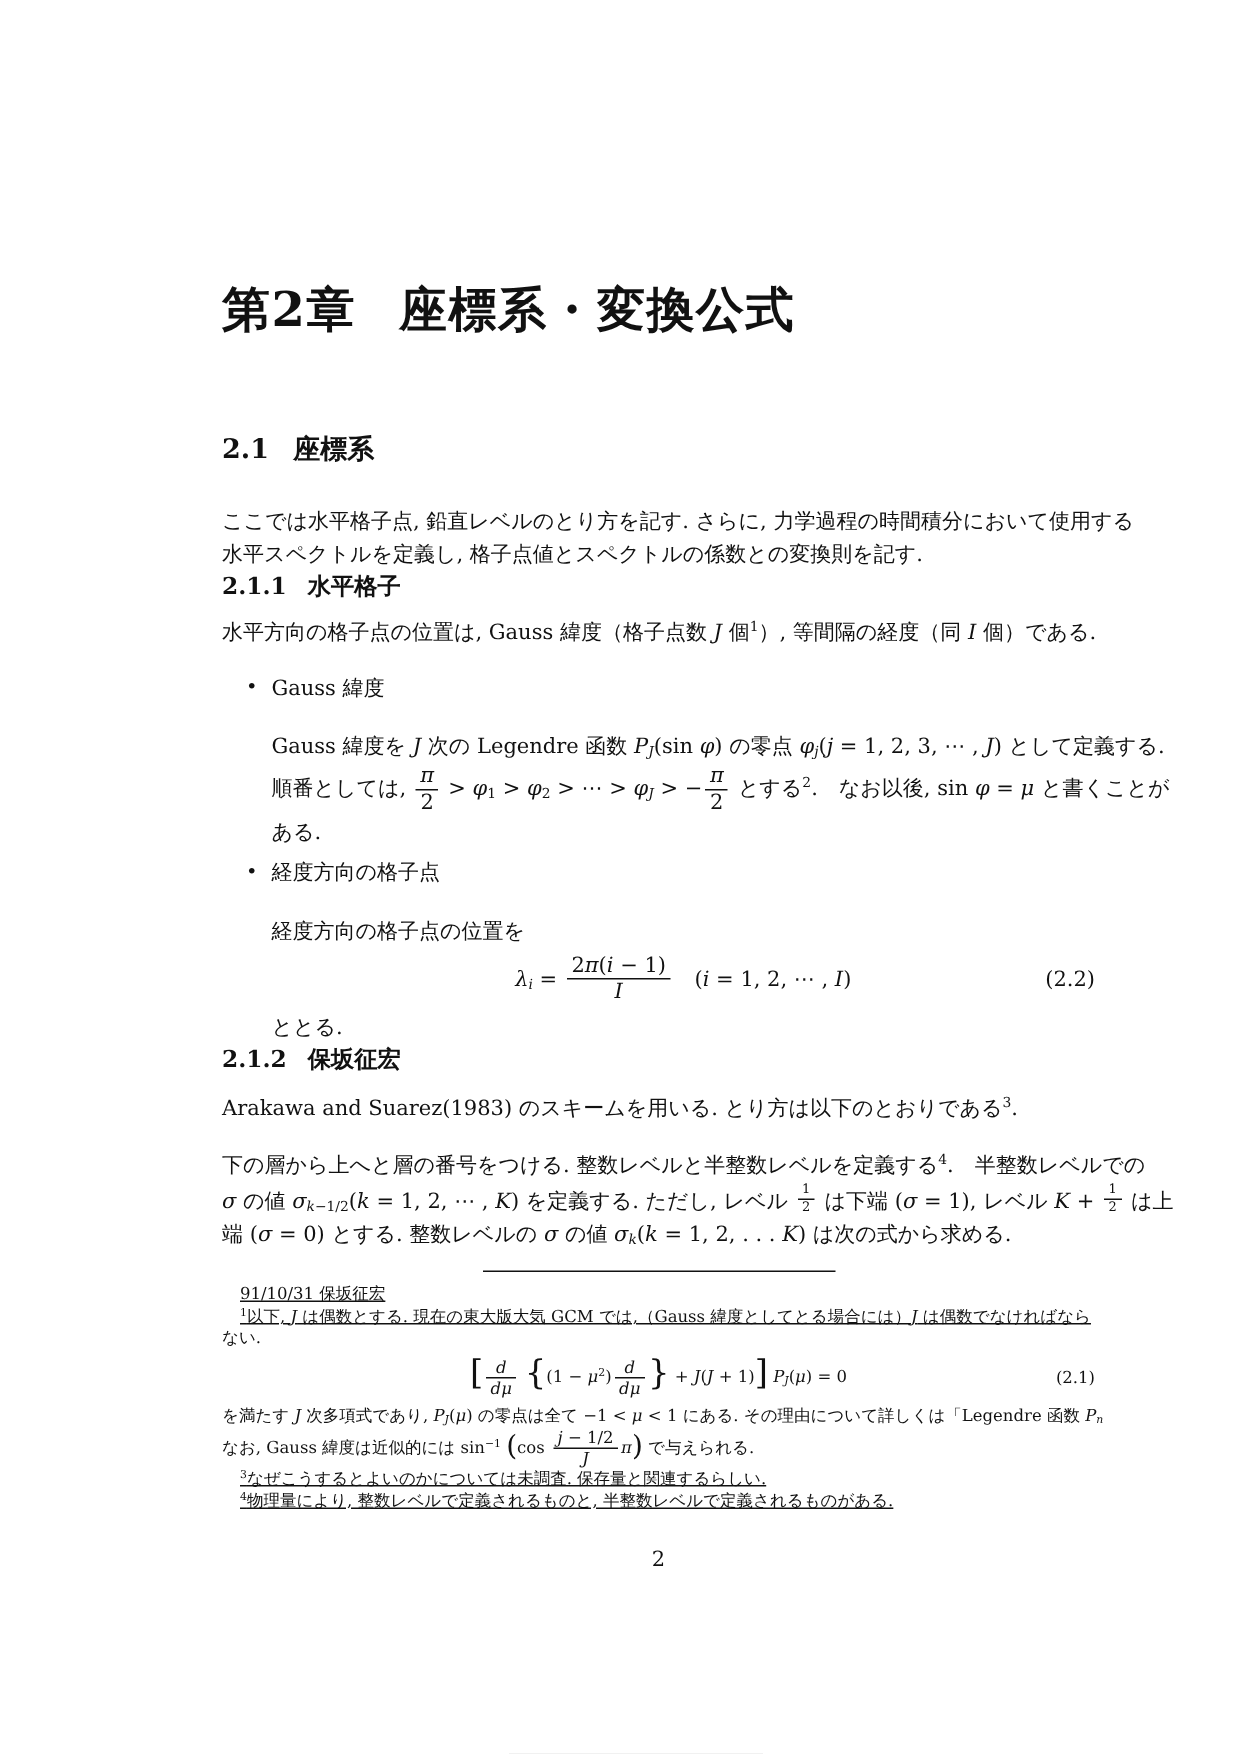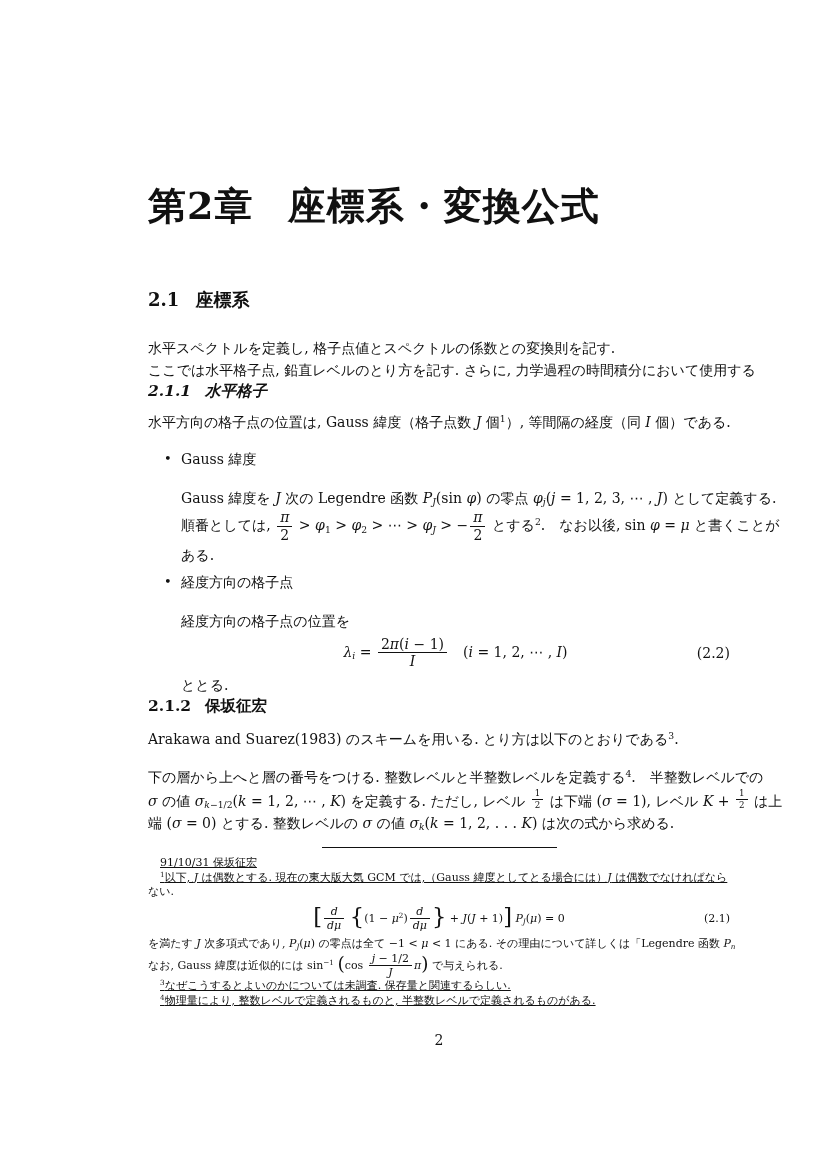--- a/index.html
+++ b/index.html
@@ -2,28 +2,28 @@
 <html><head>
 <meta charset="utf-8">
 <style>
   html,body{margin:0;padding:0;background:#e8e8e8;}
   .page{
     position:relative;width:826px;height:1169px;margin:0 auto;background:#ffffff;
     font-family:"DejaVu Serif","Liberation Serif",serif;color:#111;overflow:hidden;
   }
   .content{position:absolute;left:148px;top:0;width:582px;}
   .line{white-space:nowrap;line-height:22px;font-size:14px;}
-  h1.chapter{margin:188px 0 0 0;font-size:38px;line-height:36px;font-weight:bold;letter-spacing:1px;}
+  h1.chapter{margin:188px 0 0 0;font-size:32px;line-height:36px;font-weight:bold;letter-spacing:1px;}
   h1.chapter .chapter-title-text{margin-left:0.9em;}
   h2.section{margin:66px 0 0 0;font-size:18px;line-height:20px;font-weight:bold;}
   h2.section .sec-title{margin-left:0.9em;}
   h3.subsection{margin:0;font-size:15.5px;line-height:19px;font-weight:bold;}
   h3.subsection .sec-title{margin-left:0.9em;}
   .intro-para{margin-top:27px;}
-  .sub1{margin-top:11px;font-style:italic;}
+  .sub1{margin-top:11px;}
   .p-grid{margin-top:11px;}
   .bullets{margin-top:16px;}
   .bullet{position:relative;padding-left:33px;margin-top:6px;}
   .bullet-marker{position:absolute;left:16px;top:0;font-size:13px;line-height:20px;}
   .bullet-label{line-height:20px;font-size:14px;}
   .bullet-body{margin-top:18px;}
   .sub2{margin-top:20px;}
   .p-arakawa{margin-top:13px;}
   .p-levels{margin-top:16px;}
   .eq{position:relative;text-align:center;font-size:14px;line-height:22px;margin:4px 0;white-space:nowrap;}
@@ -53,22 +53,22 @@
 
     <h1 class="chapter">
       <span>第2章</span><span class="chapter-title-text">座標系・変換公式</span>
     </h1>
 
     <h2 class="section">
       <span>2.1</span><span class="sec-title">座標系</span>
     </h2>
 
     <div class="intro-para">
+      <div class="line">ここでは水平格子点, 鉛直レベルのとり方を記す. さらに, 力学過程の時間積分において使用する</div>
       <div class="line">水平スペクトルを定義し, 格子点値とスペクトルの係数との変換則を記す.</div>
-      <div class="line">ここでは水平格子点, 鉛直レベルのとり方を記す. さらに, 力学過程の時間積分において使用する</div>
     </div>
 
     <h3 class="subsection sub1">
       <span>2.1.1</span><span class="sec-title">水平格子</span>
     </h3>
 
     <div class="p-grid">
       <div class="line">水平方向の格子点の位置は, Gauss 緯度（格子点数 <span class="mi">J</span> 個<span class="sup">1</span>）, 等間隔の経度（同 <span class="mi">I</span> 個）である.</div>
     </div>
 

